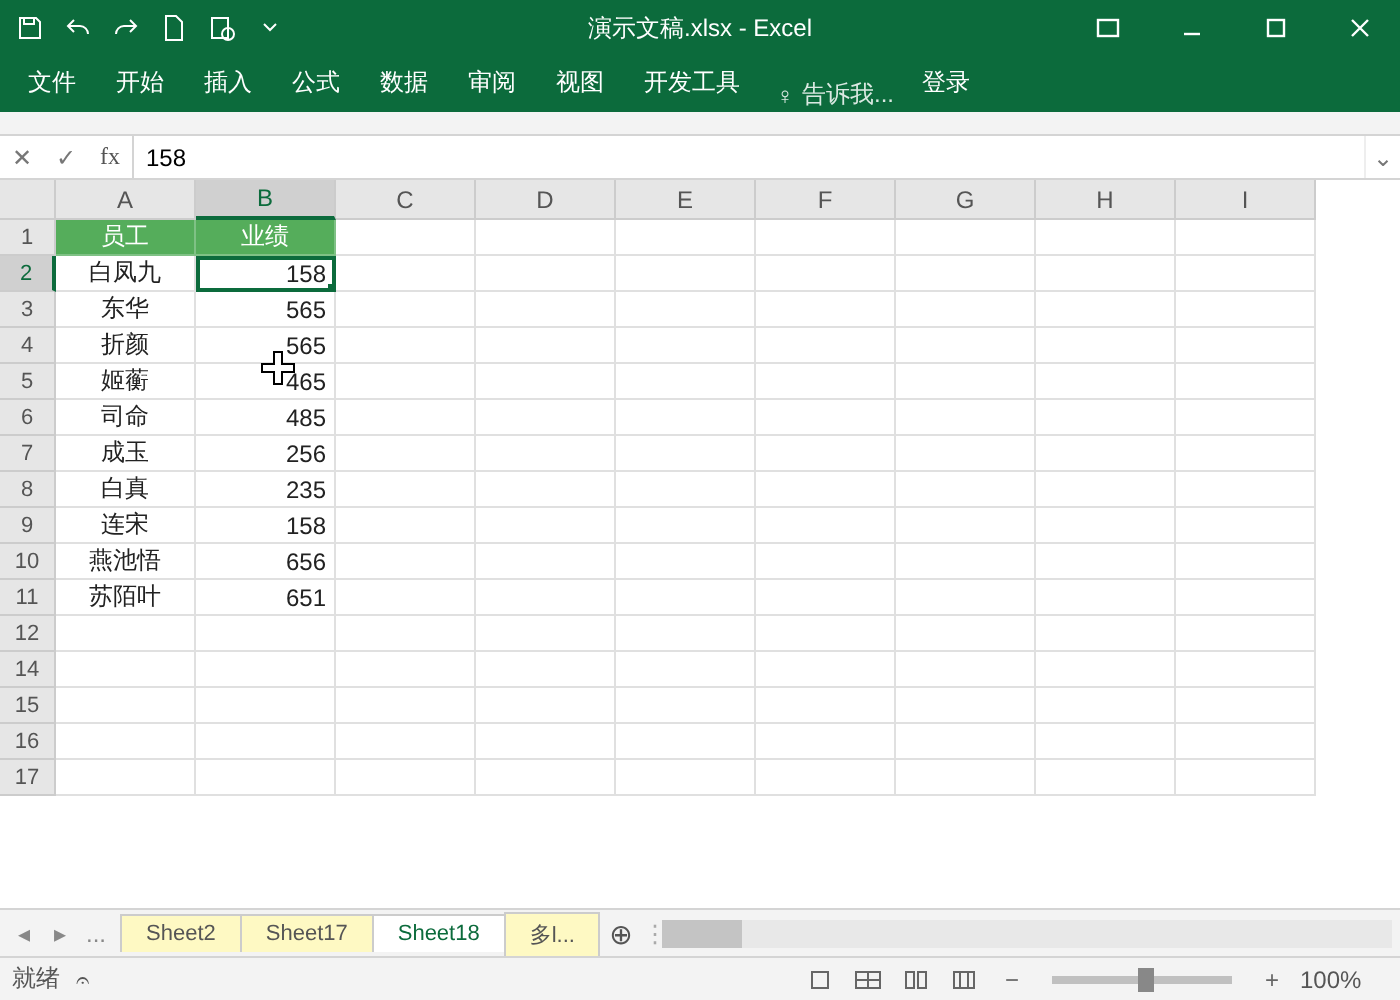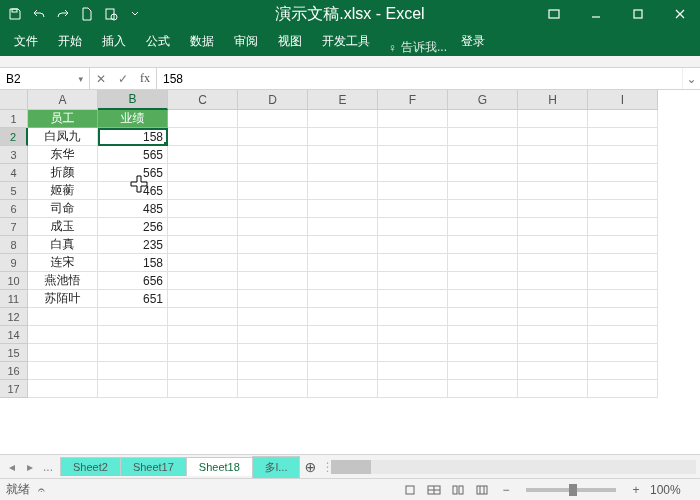--- a/index.html
+++ b/index.html
@@ -1,21 +1,21 @@
 <!DOCTYPE html>
 <html><head>
 <meta charset="utf-8">
 <style>
 *{margin:0;padding:0;box-sizing:border-box;font-family:"Microsoft YaHei",Arial,sans-serif;font-size:12px;-webkit-user-select:none;user-select:none}
 body{width:700px;height:500px;background:#fff;display:flex;flex-direction:column;overflow:hidden}
 .titlebar{background:#0c6b3c;height:28px;display:flex;align-items:center;color:#fff;position:relative}
 .qat{display:flex;gap:2px;padding:0 4px;align-items:center}
 .qat-btn{width:22px;height:22px;display:flex;align-items:center;justify-content:center;cursor:pointer}
 .qat-btn svg{fill:#fff;stroke:#fff}
-.title-text{position:absolute;left:50%;transform:translateX(-50%);font-size:16px;color:#fff}
+.title-text{position:absolute;left:50%;transform:translateX(-50%);font-size:12px;color:#fff}
 .win-controls{margin-left:auto;display:flex;gap:2px;align-items:center}
 .win-btn{width:40px;height:28px;display:flex;align-items:center;justify-content:center;cursor:pointer}
 .win-btn svg{stroke:#fff;fill:none;stroke-width:1.2}
 .ribbon-tabs{background:#0c6b3c;height:28px;display:flex;align-items:flex-end;padding:0 4px;color:#fff;font-size:12px}
 .ribbon-tab{padding:6px 10px;cursor:pointer;white-space:nowrap}
 .tell-me{margin-left:8px;display:flex;align-items:center;gap:4px;color:rgba(255,255,255,.85)}
 .share-btn{margin-left:auto;display:flex;align-items:center;gap:4px;background:rgba(0,0,0,.08);padding:4px 8px;margin-right:4px;cursor:pointer}
 .ribbon-body{height:12px;background:#f3f3f3;border-bottom:1px solid #d4d4d4}
 .formula-row{height:22px;display:flex;align-items:stretch;border-bottom:1px solid #d4d4d4}
 .name-box{width:90px;border-right:1px solid #d4d4d4;display:flex;align-items:center;padding:0 6px;background:#fff;cursor:text}
@@ -38,21 +38,21 @@
 .cell.hdr{background:#55ad5b;color:#fff;justify-content:center;border-right:1px solid #7fc185;border-bottom:1px solid #7fc185}
 .cell.num{justify-content:flex-end}
 .cell.name{justify-content:center}
 .cell.active{outline:2px solid #0c6b3c;outline-offset:-2px;z-index:2;position:relative}
 .fill-handle{position:absolute;width:6px;height:6px;background:#0c6b3c;right:-3px;bottom:-3px;cursor:crosshair}
 .cursor-plus{position:absolute;left:130px;top:65px;z-index:5;pointer-events:none}
 .cursor-plus svg{fill:#fff;stroke:#000;stroke-width:1}
 .sheet-tabs{height:24px;background:#f3f3f3;border-top:1px solid #d4d4d4;display:flex;align-items:center}
 .scroll-tab-btns{display:flex;padding:0 4px;gap:2px}
 .st-btn{width:16px;height:20px;display:flex;align-items:center;justify-content:center;color:#888;cursor:pointer}
-.sheet-tab{padding:3px 12px;background:#5eead4;border:1px solid #ccc;border-bottom:none;margin-right:-1px;color:#555;cursor:pointer;font-size:11px}
+.sheet-tab{padding:3px 12px;background:#fef9c3;border:1px solid #ccc;border-bottom:none;margin-right:-1px;color:#555;cursor:pointer;font-size:11px}
 .sheet-tab.active{background:#fff;color:#0c6b3c;border-top:1px solid #ccc;z-index:1;position:relative}
 .sheet-add{width:22px;display:flex;align-items:center;justify-content:center;color:#555;cursor:pointer;font-size:14px}
 .hscroll{flex:1;height:14px;margin:0 4px;background:#e8e8e8;position:relative;cursor:pointer}
 .hscroll-thumb{position:absolute;left:0;top:0;height:100%;width:40px;background:#c4c4c4}
 .statusbar{height:22px;background:#f3f3f3;border-top:1px solid #d4d4d4;display:flex;align-items:center;padding:0 6px;font-size:11px;color:#555}
 .sb-icons{margin-left:auto;display:flex;align-items:center;gap:4px}
 .sb-icon{width:20px;height:18px;display:flex;align-items:center;justify-content:center;cursor:pointer;color:#666}
 .zoom-slider{width:90px;height:4px;background:#c0c0c0;position:relative;margin:0 6px}
 .zoom-slider::before{content:"";position:absolute;left:50%;top:-3px;width:1px;height:10px;background:#888}
 .zoom-thumb{position:absolute;left:48%;top:-4px;width:8px;height:12px;background:#888;cursor:pointer}
@@ -133,24 +133,20 @@
   <div class="ribbon-tab">开发工具</div>
   <div class="tell-me">
     <span>♀</span>
     <span>告诉我...</span>
   </div>
   <div class="ribbon-tab" style="margin-left:4px">登录</div>
 </div>
 <div class="ribbon-body"></div>
 
 <div class="formula-row">
-  <div class="name-box">
-    <span>B2</span>
-    <span class="caret">▾</span>
-  </div>
   <div class="fb-btns">
     <div class="fb-btn">✕</div>
     <div class="fb-btn">✓</div>
     <div class="fb-btn fx-label">fx</div>
   </div>
   <div class="formula-input">
     <span>158</span>
   </div>
   <div class="formula-caret">⌄</div>
 </div>

